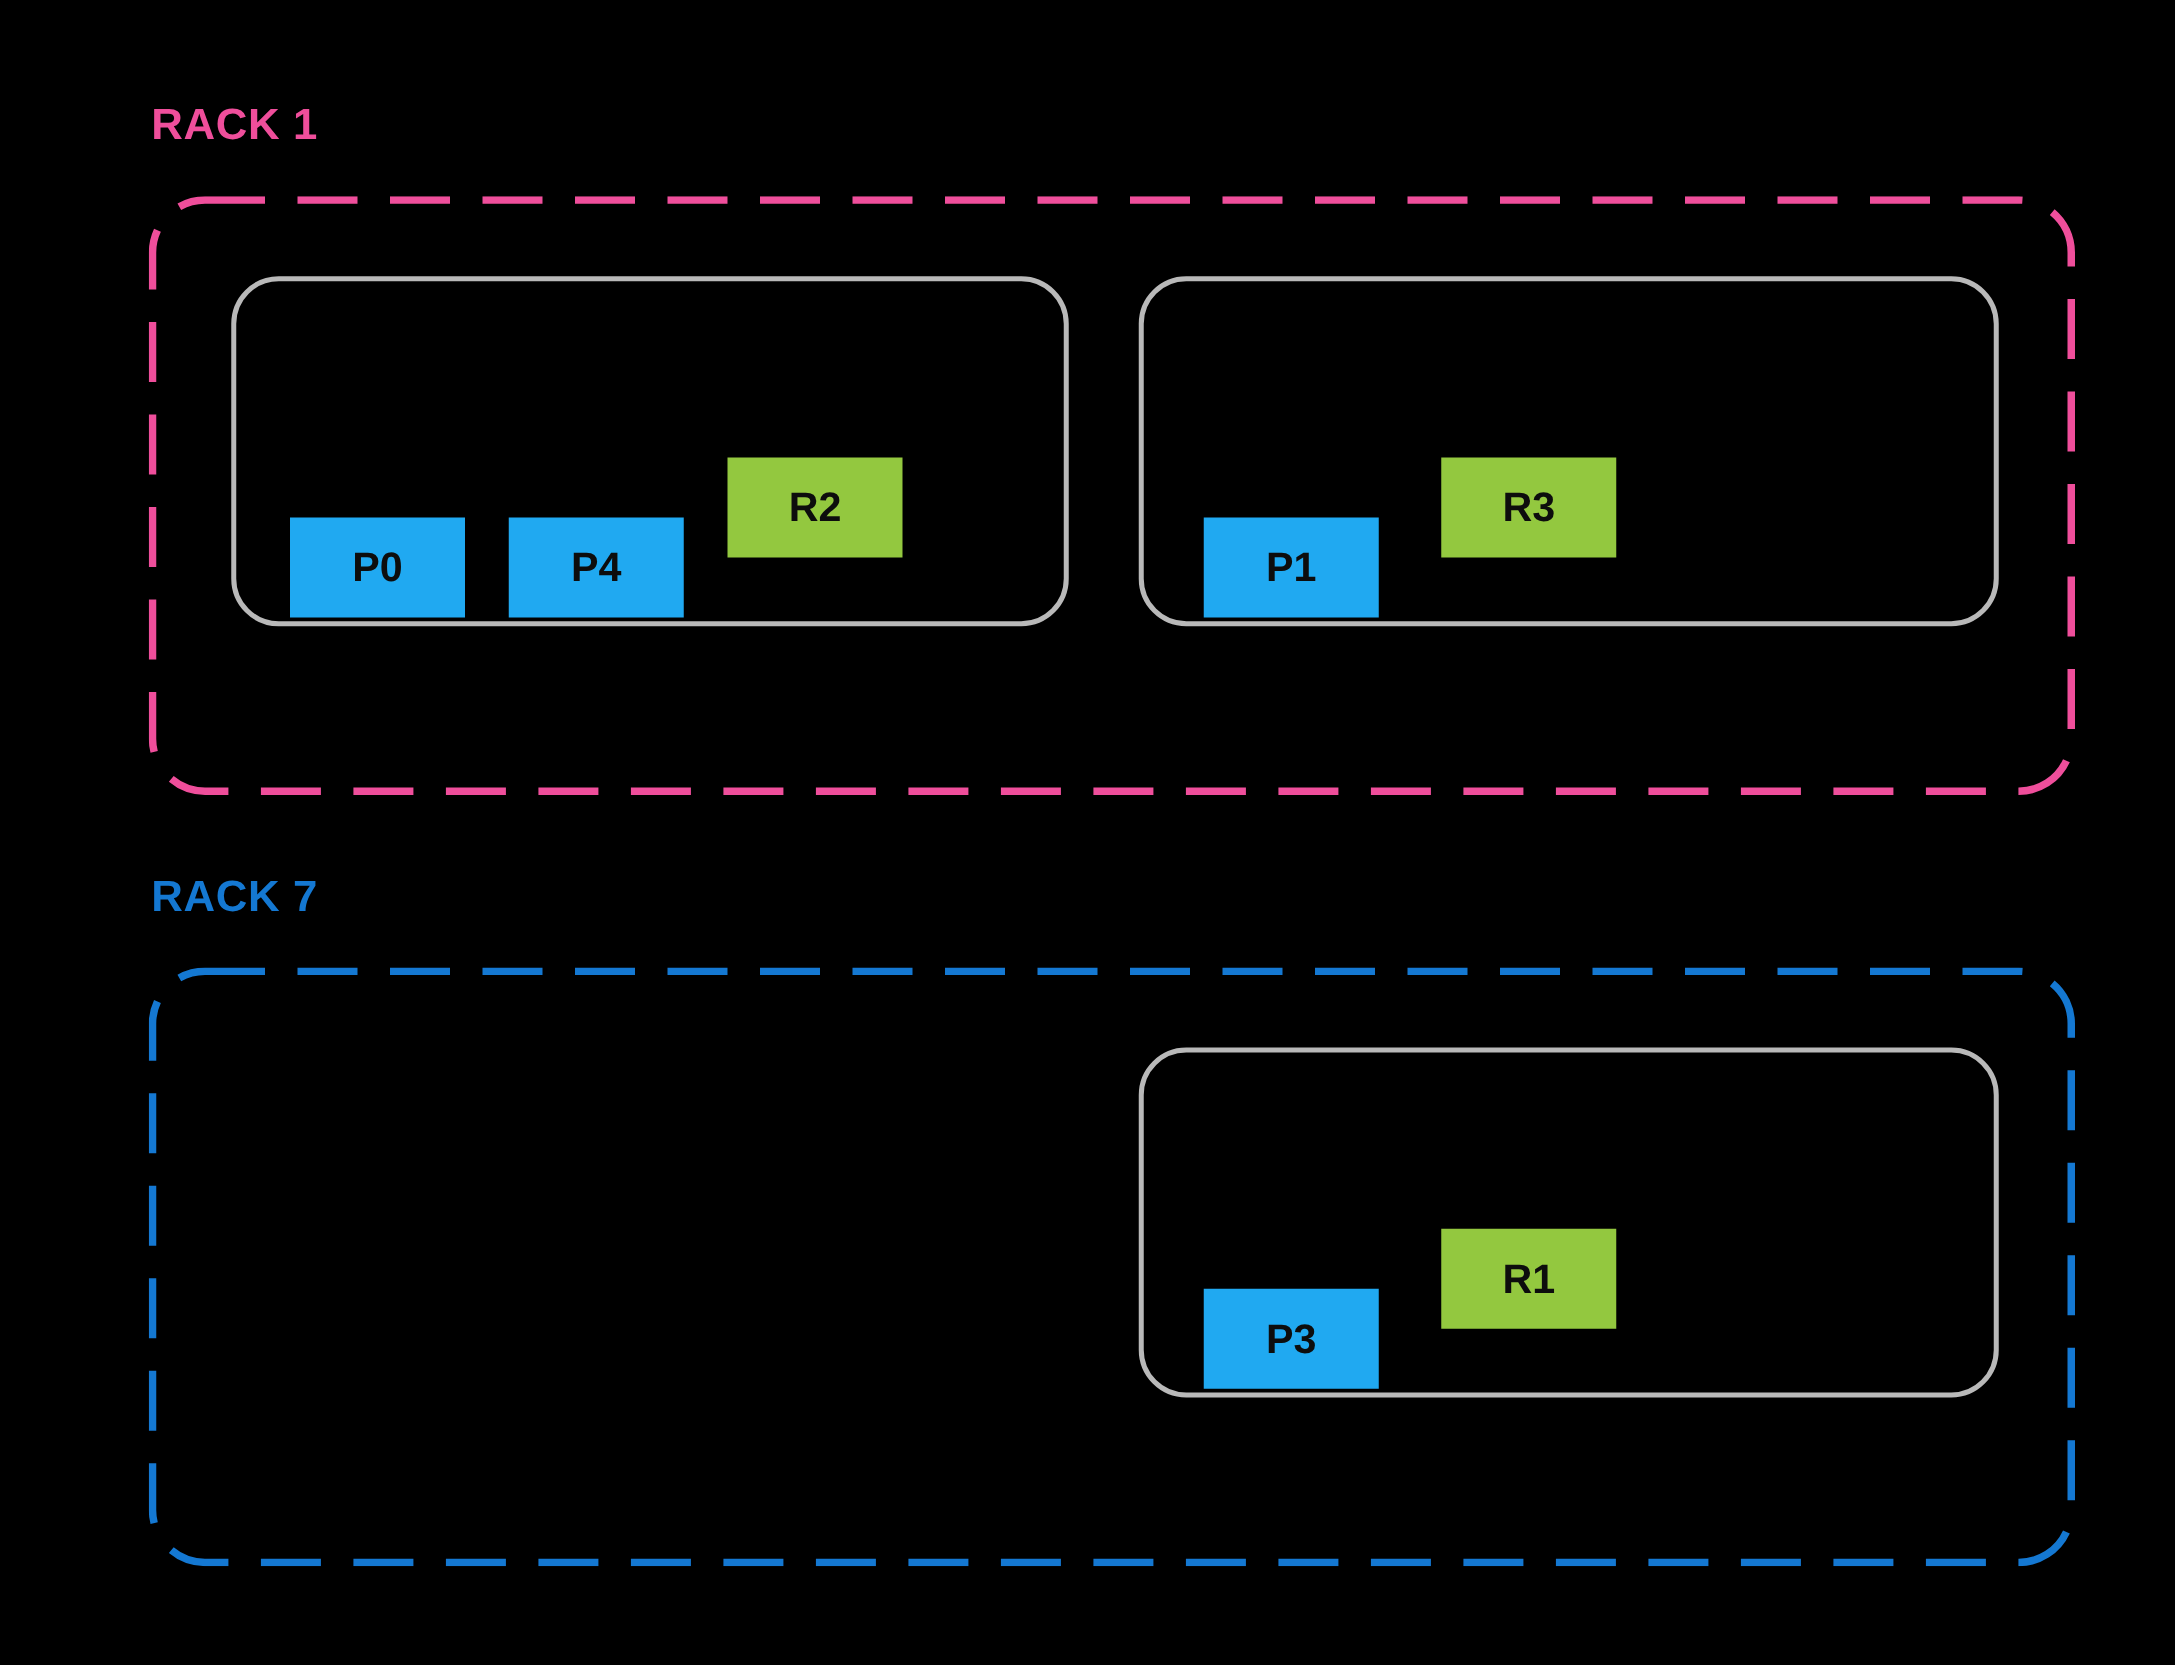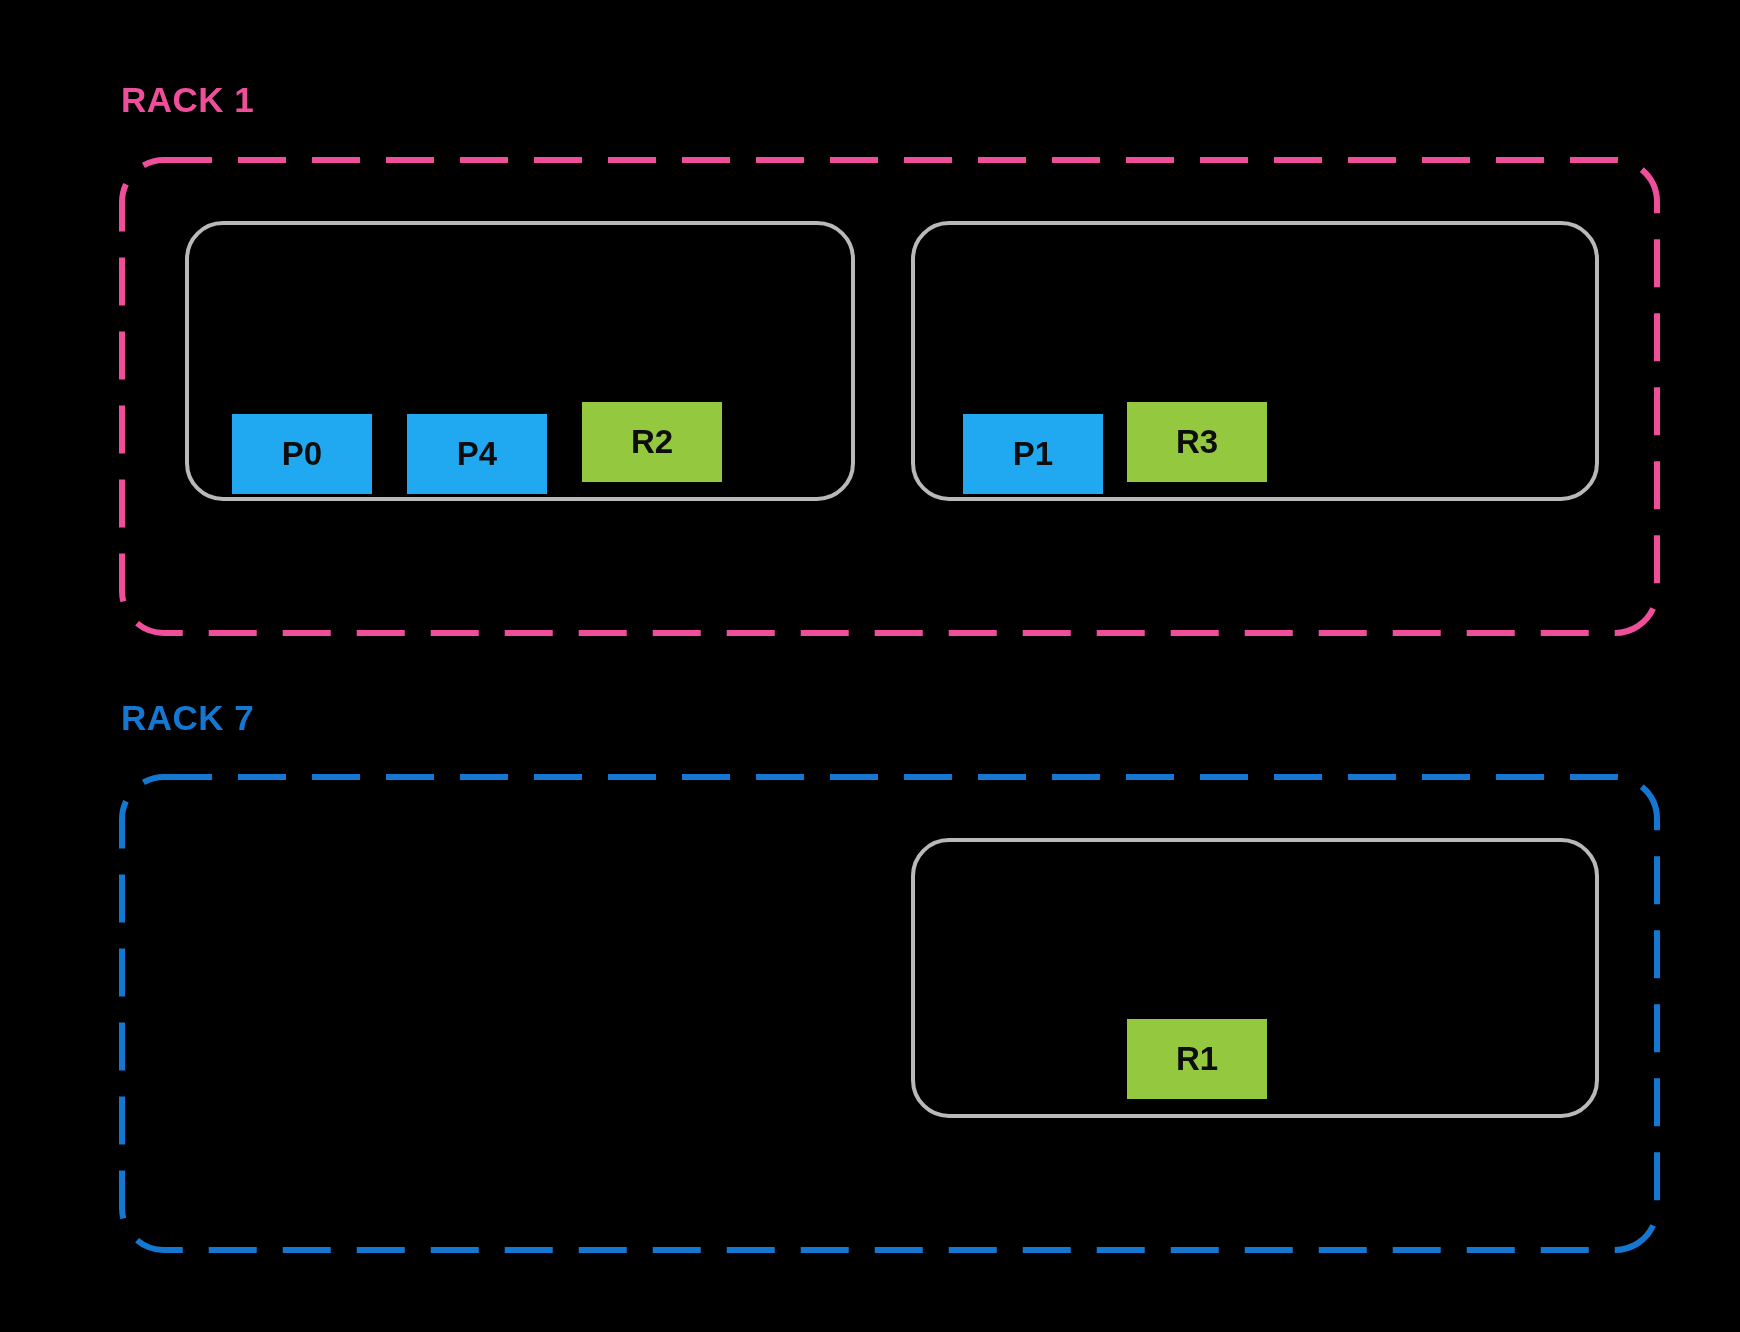--- a/index.html
+++ b/index.html
@@ -57,26 +57,26 @@
     width:140px;
     height:80px;
     display:flex;
     align-items:center;
     justify-content:center;
     font-size:33px;
     font-weight:700;
     color:var(--node-text);
   }
   .node.primary{background:var(--primary-fill);margin-top:48px;}
-  .node.replica{background:var(--replica-fill);margin-top:36px;}
+  .node.replica{background:var(--replica-fill);}
   .slot-1{left:43px;}
   .slot-2{left:218px;}
   .slot-3{left:393px;}
   .host-b .slot-1{left:48px;text-align:right;}
-  .host-b .slot-2{left:212px;}
+  .host-b .slot-2{left:238px;}
 </style>
 </head>
 <body>
 
 <div class="canvas">
 
   <div class="rack-label rack1-label">RACK 1</div>
 
   <div class="rack-boundary rack1-boundary">
     <svg class="dash-svg" width="1541" height="479" viewBox="0 0 1541 479" aria-hidden="true">
@@ -97,17 +97,18 @@
 
   <div class="rack-label rack2-label">RACK 7</div>
 
   <div class="rack-boundary rack2-boundary">
     <svg class="dash-svg" width="1541" height="479" viewBox="0 0 1541 479" aria-hidden="true">
       <rect x="3" y="3" width="1535" height="473" rx="42" ry="42" fill="none" stroke="currentColor" stroke-width="6" stroke-dasharray="48 26"></rect>
     </svg>
 
 
     <div class="host host-b">
+      <div class="node primary slot-1">P3</div>
       <div class="node replica slot-2">R1</div>
     </div>
   </div>
 
 </div>
 
 </body></html>

